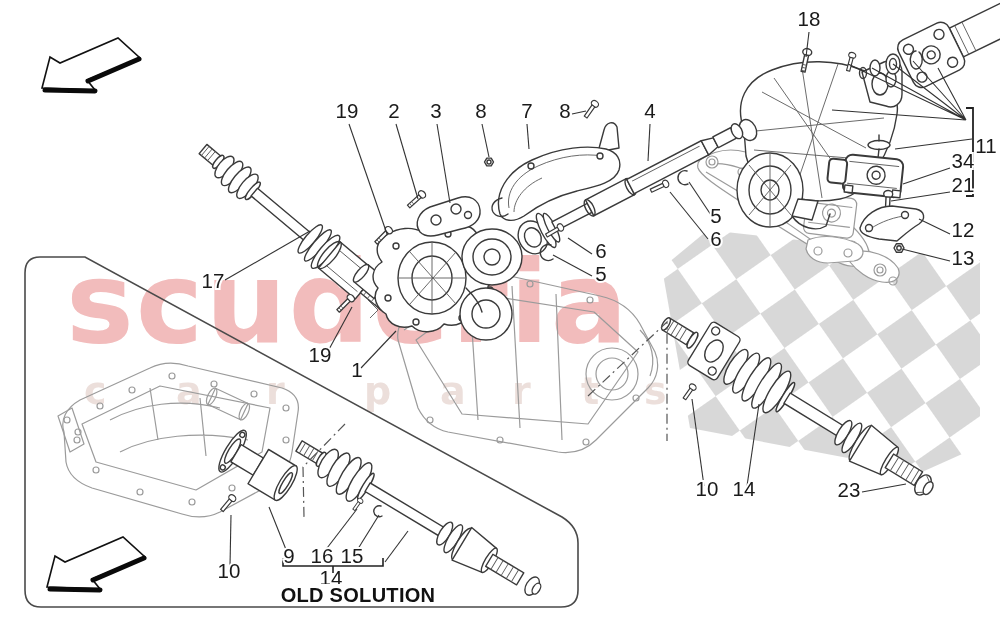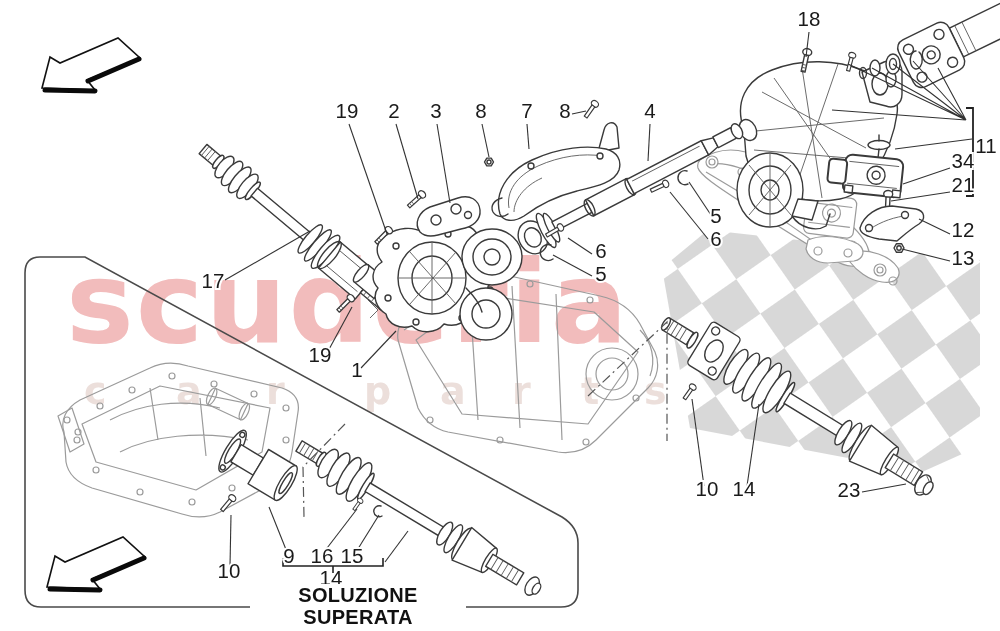--- a/index.html
+++ b/index.html
@@ -476,16 +476,15 @@
       <line class="shadow" x1="95" y1="91" x2="45" y2="90"></line>
     </g>
     <g>
       <polygon class="arrowbody" points="47,587 55,556 65,562 123,537 145,557 92,579 100,589"></polygon>
       <line class="shadow" x1="144" y1="558" x2="93" y2="580"></line>
       <line class="shadow" x1="100" y1="590" x2="50" y2="589"></line>
     </g>
   </svg>
 
   <div class="caption">
-    <div>SOLUZIONE SUPERATA</div>
     <div>OLD SOLUTION</div>
   </div>
 </div>
 
 </body></html>

